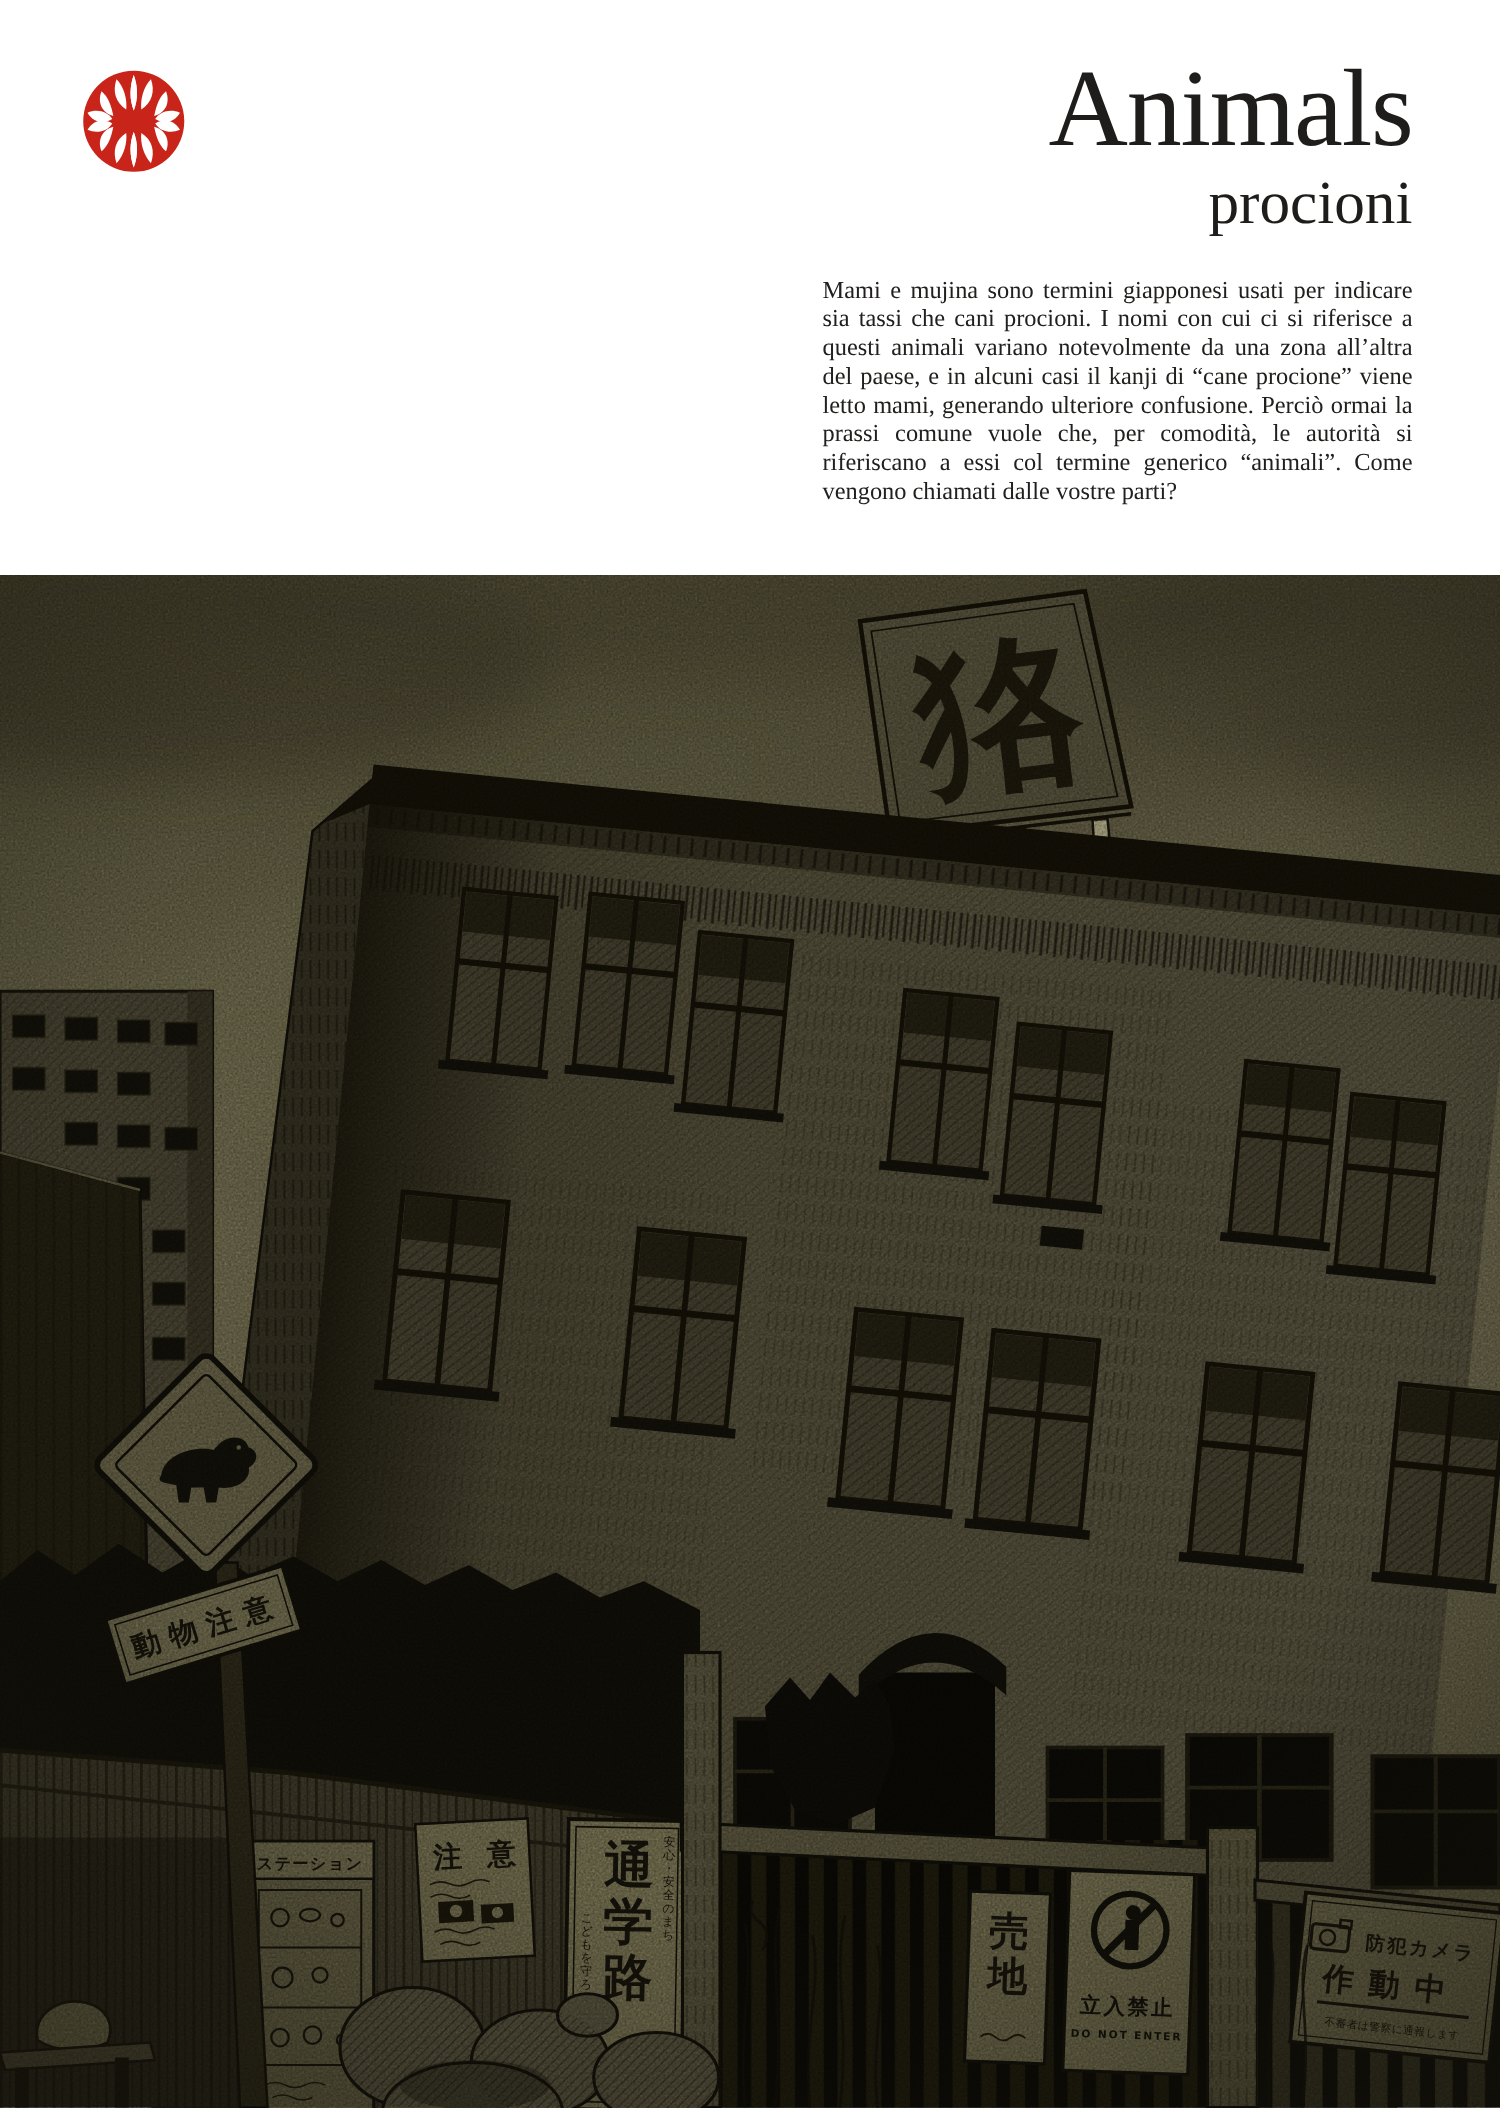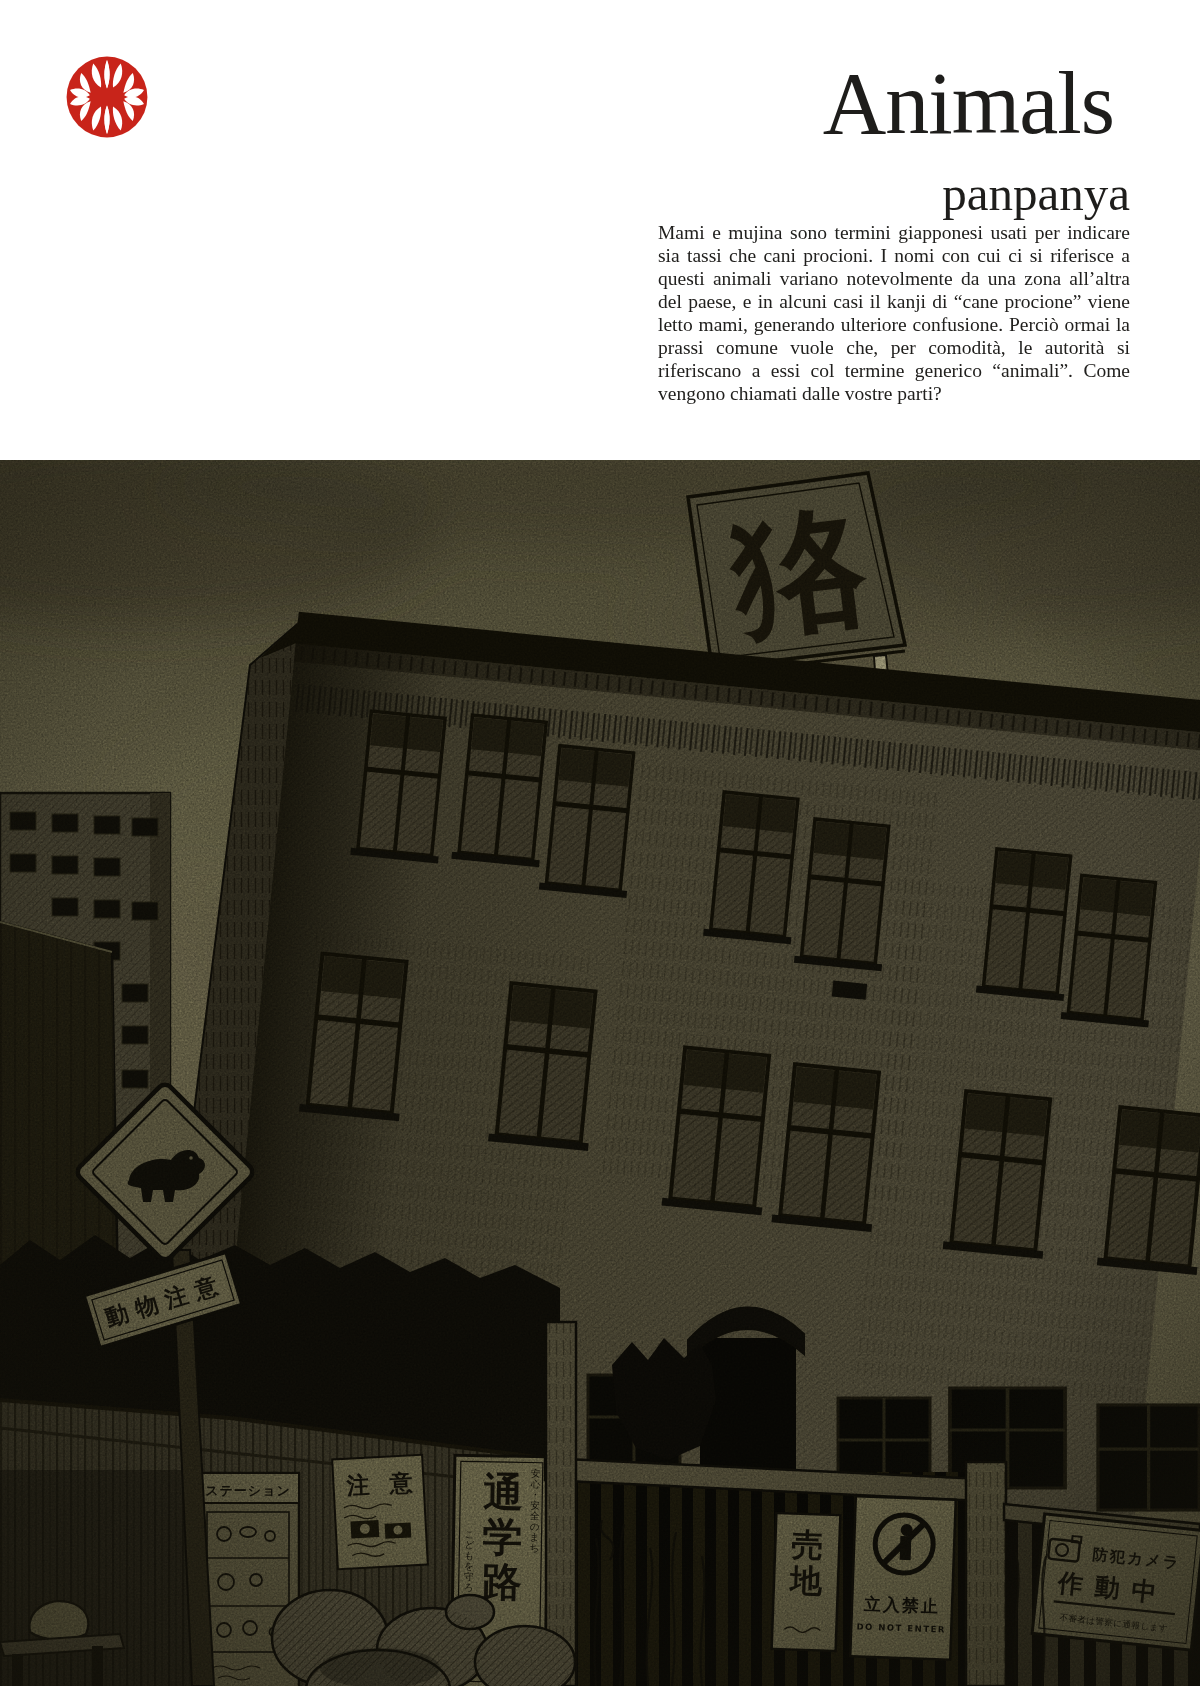--- a/index.html
+++ b/index.html
@@ -3,21 +3,21 @@
 <meta charset="utf-8">
 <style>
   html,body{margin:0;padding:0;}
   body{
     width:1200px;height:1686px;position:relative;overflow:hidden;
     background:#ffffff;font-family:"Liberation Serif",serif;color:#1e1d1b;
   }
   .header{position:absolute;top:0;left:0;width:1200px;height:460px;background:#fff;}
   .logo{position:absolute;left:64px;top:54px;width:86px;height:86px;}
   .title-block{position:absolute;top:40px;right:70px;text-align:right;}
-  .book-title{font-size:88px;line-height:96px;letter-spacing:-1px;font-weight:normal;margin:16px;}
+  .book-title{font-size:88px;line-height:96px;letter-spacing:-1px;font-weight:normal;margin:0;}
   .book-author{font-size:49px;line-height:52px;font-weight:normal;margin:0;}
   .intro{
     position:absolute;top:201px;right:70px;width:472px;
     font-size:19.5px;line-height:23px;text-align:justify;color:#21201e;
   }
   .it{}
   .art{position:absolute;top:460px;left:0;width:1200px;height:1226px;}
   svg text{font-family:"DejaVu Sans",sans-serif;}
 </style>
 </head>
@@ -35,21 +35,21 @@
         <path d="M7,42 C16,38 26,41 30,48 C22,53 12,51 7,42 Z"></path>
       </g>
       <use href="#lq" transform="translate(100,0) scale(-1,1)"></use>
       <use href="#lq" transform="translate(0,100) scale(1,-1)"></use>
       <use href="#lq" transform="translate(100,100) scale(-1,-1)"></use>
     </g>
   </svg>
 
   <div class="title-block">
     <h1 class="book-title">Animals</h1>
-    <div class="book-author">panpanya</div>
+    <div class="book-author">procioni</div>
   </div>
 
   <p class="intro"><span class="it">Mami</span><span> e </span><span class="it">mujina</span><span> sono termini giapponesi usati per indicare sia tassi che cani procioni. I nomi con cui ci si riferisce a questi animali variano notevolmente da una zona all’altra del paese, e in alcuni casi il </span><span class="it">kanji</span><span> di “cane procione” viene letto </span><span class="it">mami</span><span>, generando ulteriore confusione. Perciò ormai la prassi comune vuole che, per comodità, le autorità si riferiscano a essi col termine generico “animali”. Come vengono chiamati dalle vostre parti?</span></p>
 </div>
 
 <svg class="art" viewBox="0 0 1200 1226">
   <defs>
     <linearGradient id="skyG" x1="0" y1="0" x2="0" y2="1">
       <stop offset="0" stop-color="#6f6a4a"></stop>
       <stop offset="0.42" stop-color="#8a8463"></stop>

